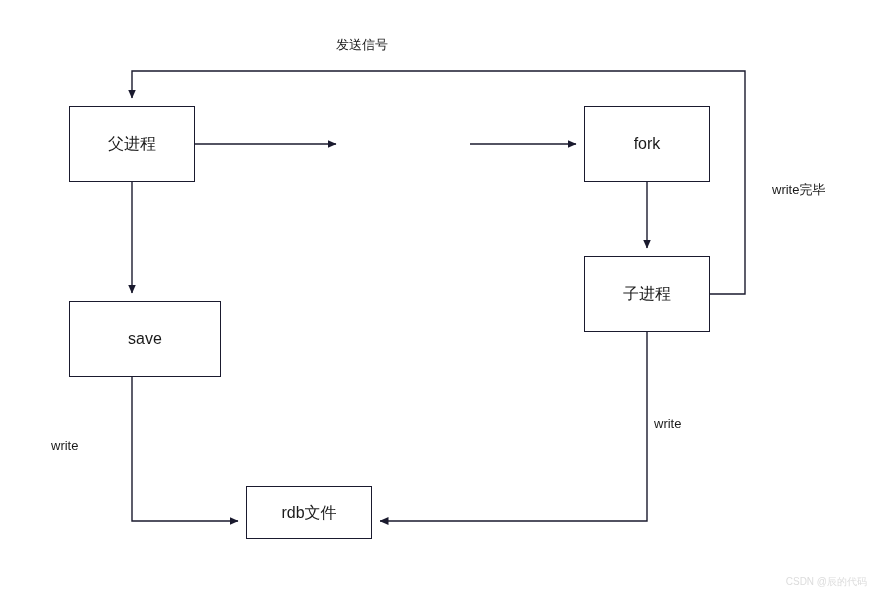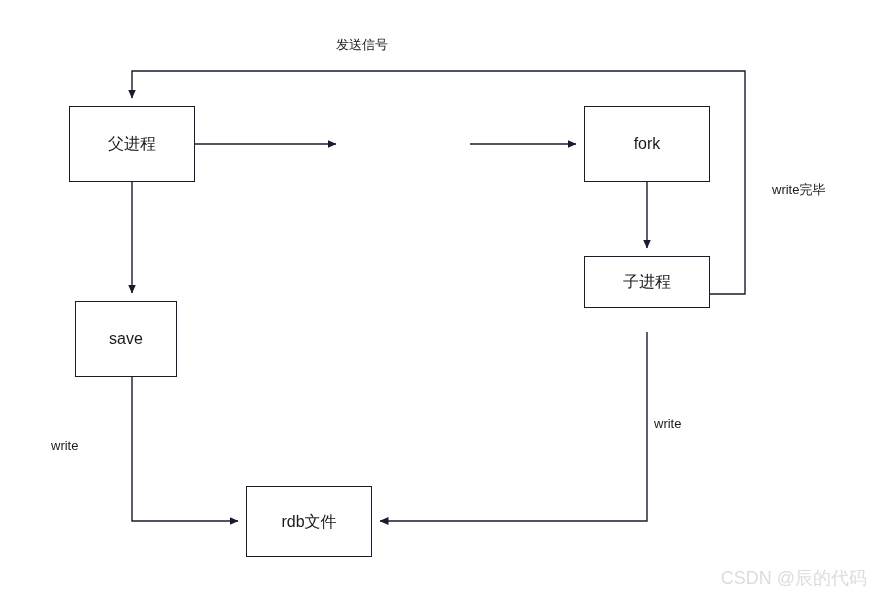--- a/index.html
+++ b/index.html
@@ -44,21 +44,21 @@
     font-size: 13px;
     line-height: 1;
     white-space: nowrap;
     z-index: 3;
   }
   #watermark {
     position: absolute;
     right: 14px;
     bottom: 10px;
     color: #dcdcdc;
-    font-size: 18px;
+    font-size: 10px;
     line-height: 1;
     white-space: nowrap;
     z-index: 4;
   }
 </style>
 </head>
 <body>
 
 <div id="canvas">
 
@@ -100,29 +100,29 @@
 
   <div class="node" style="left:69px; top:106px; width:126px; height:76px;">
     <span>父进程</span>
   </div>
 
 
   <div class="node" style="left:584px; top:106px; width:126px; height:76px;justify-content:center;">
     <span>fork</span>
   </div>
 
-  <div class="node" style="left:584px; top:256px; width:126px; height:52px;">
+  <div class="node" style="left:584px; top:256px; width:126px; height:76px;">
     <span>子进程</span>
   </div>
 
-  <div class="node" style="left:75px; top:301px; width:102px; height:76px;">
+  <div class="node" style="left:69px; top:301px; width:152px; height:76px;">
     <span>save</span>
   </div>
 
-  <div class="node" style="left:246px; top:486px; width:126px; height:71px;">
+  <div class="node" style="left:246px; top:486px; width:126px; height:53px;">
     <span>rdb文件</span>
   </div>
 
   <div class="edge-label" style="left:336px; top:38px;">发送信号</div>
 
   <div class="edge-label" style="left:772px; top:183px;text-align:right;">write完毕</div>
 
   <div class="edge-label" style="left:51px; top:439px;">write</div>
 
   <div class="edge-label" style="left:654px; top:417px;">write</div>

